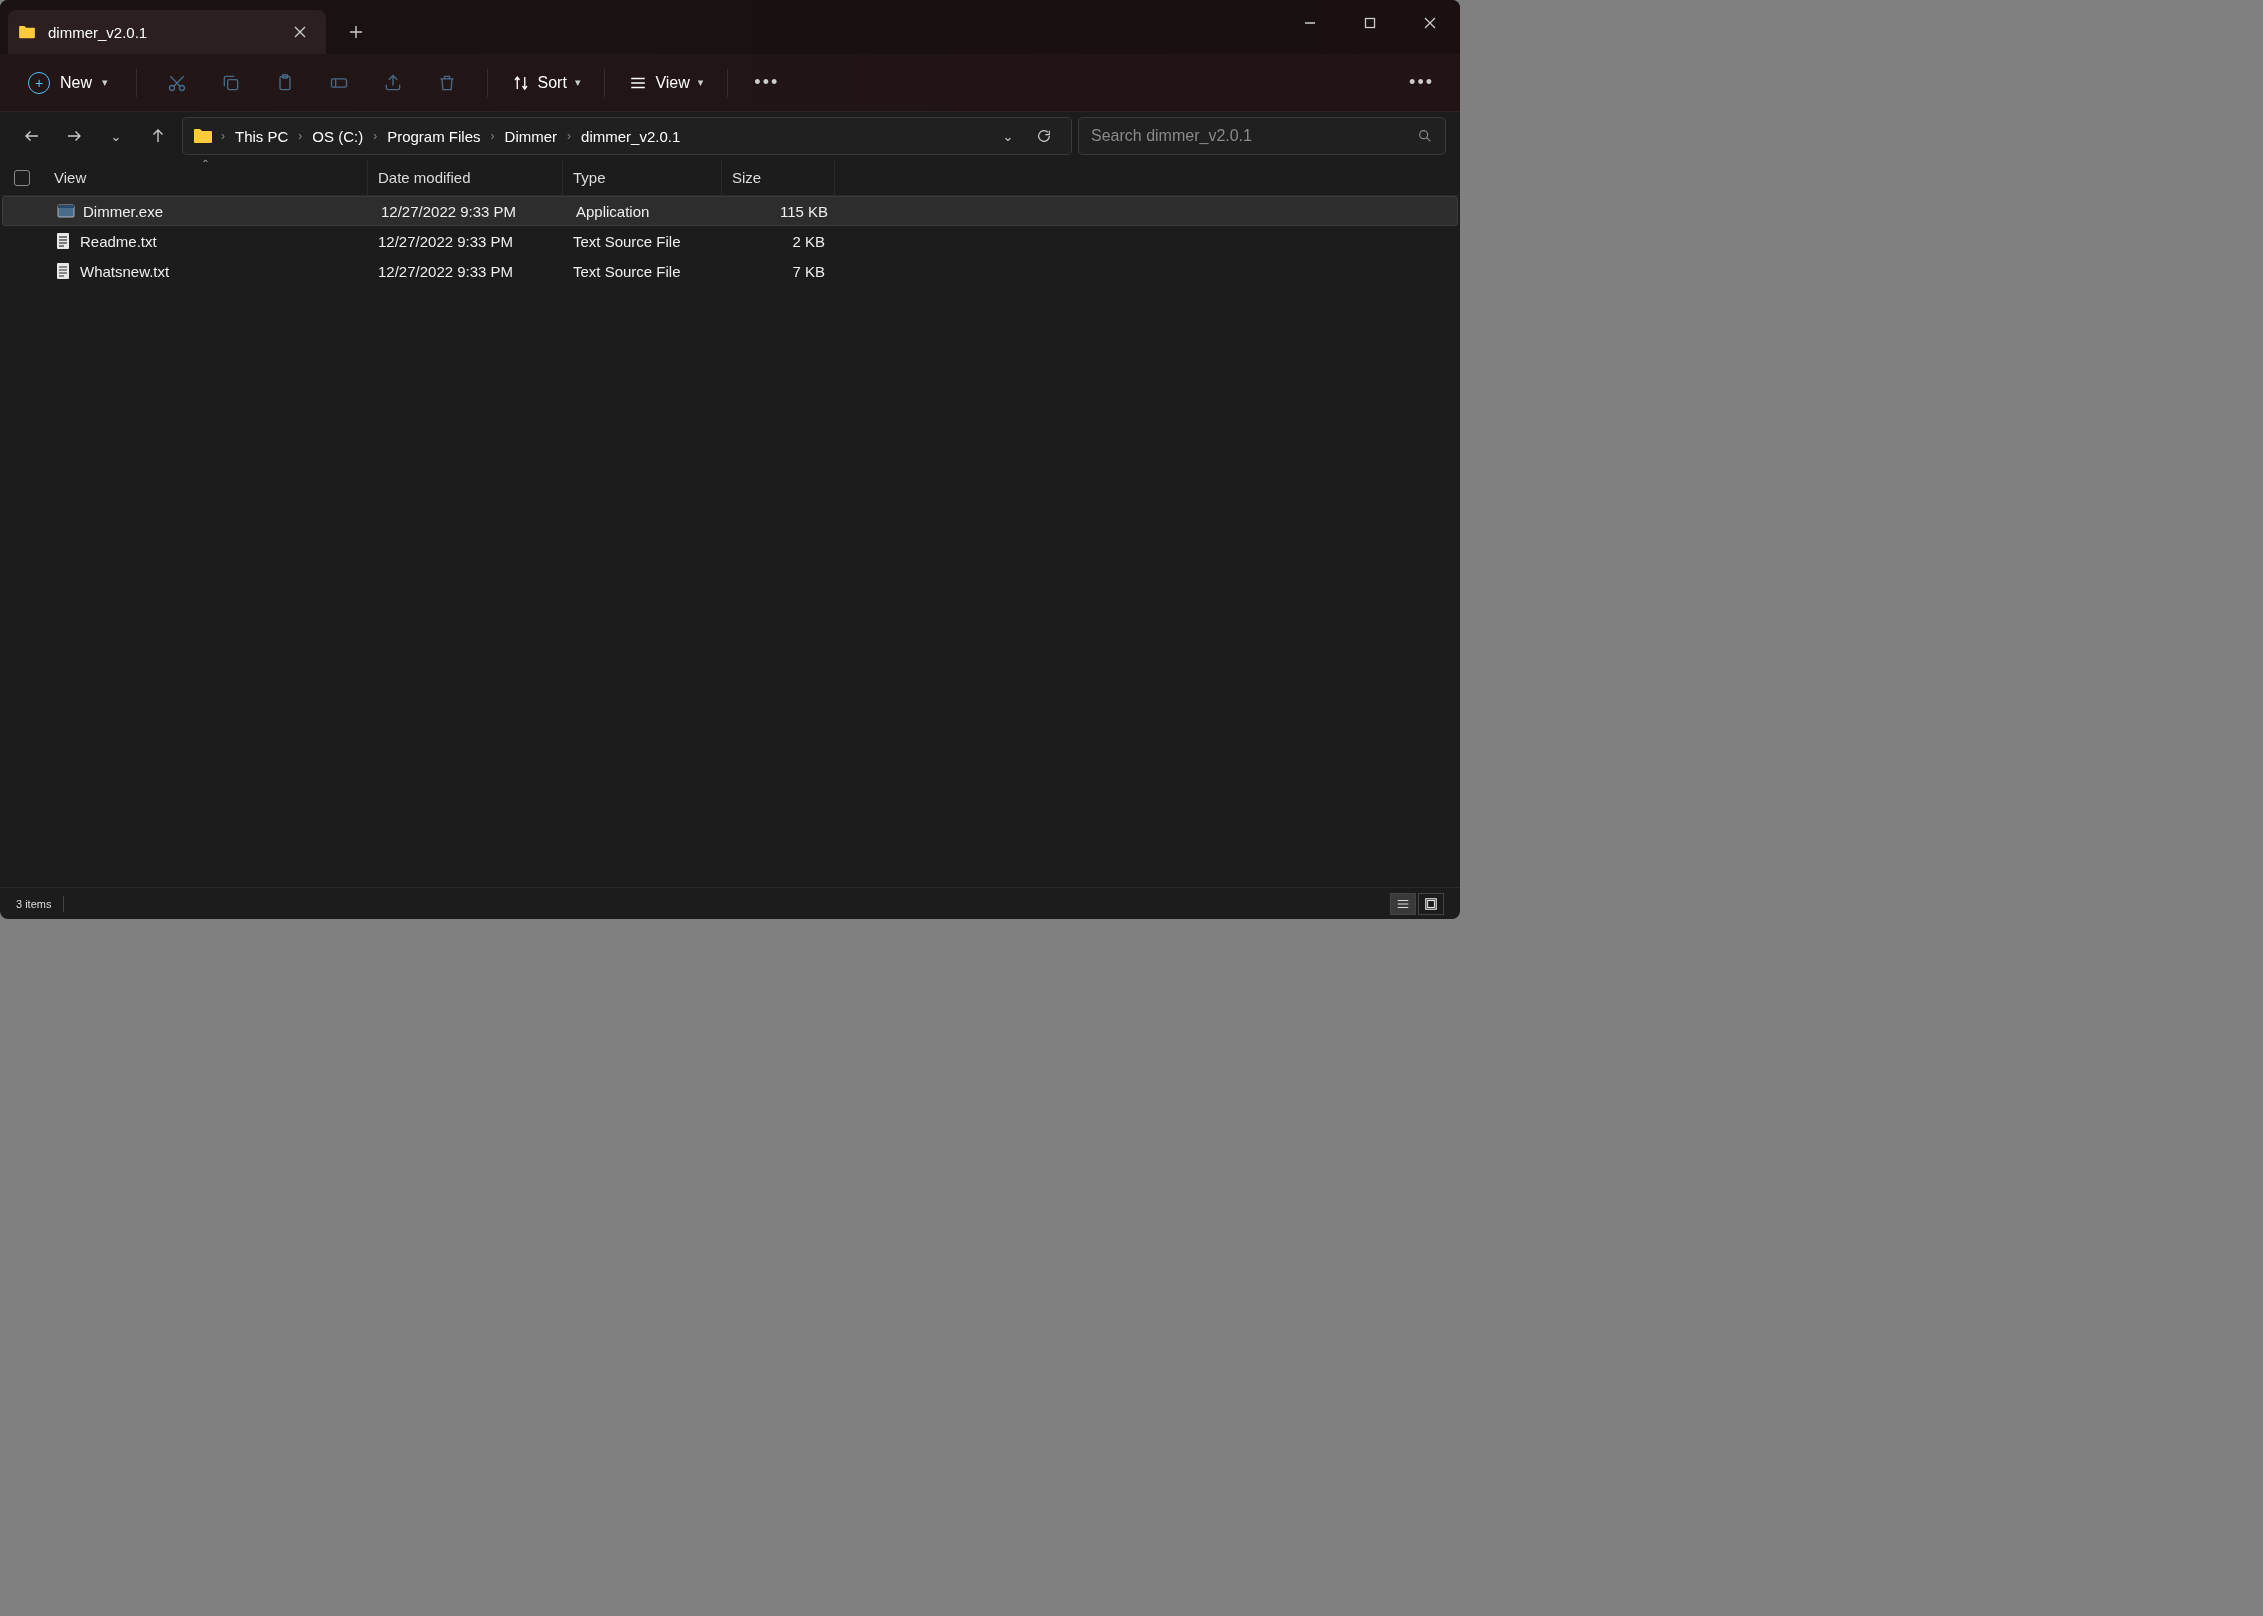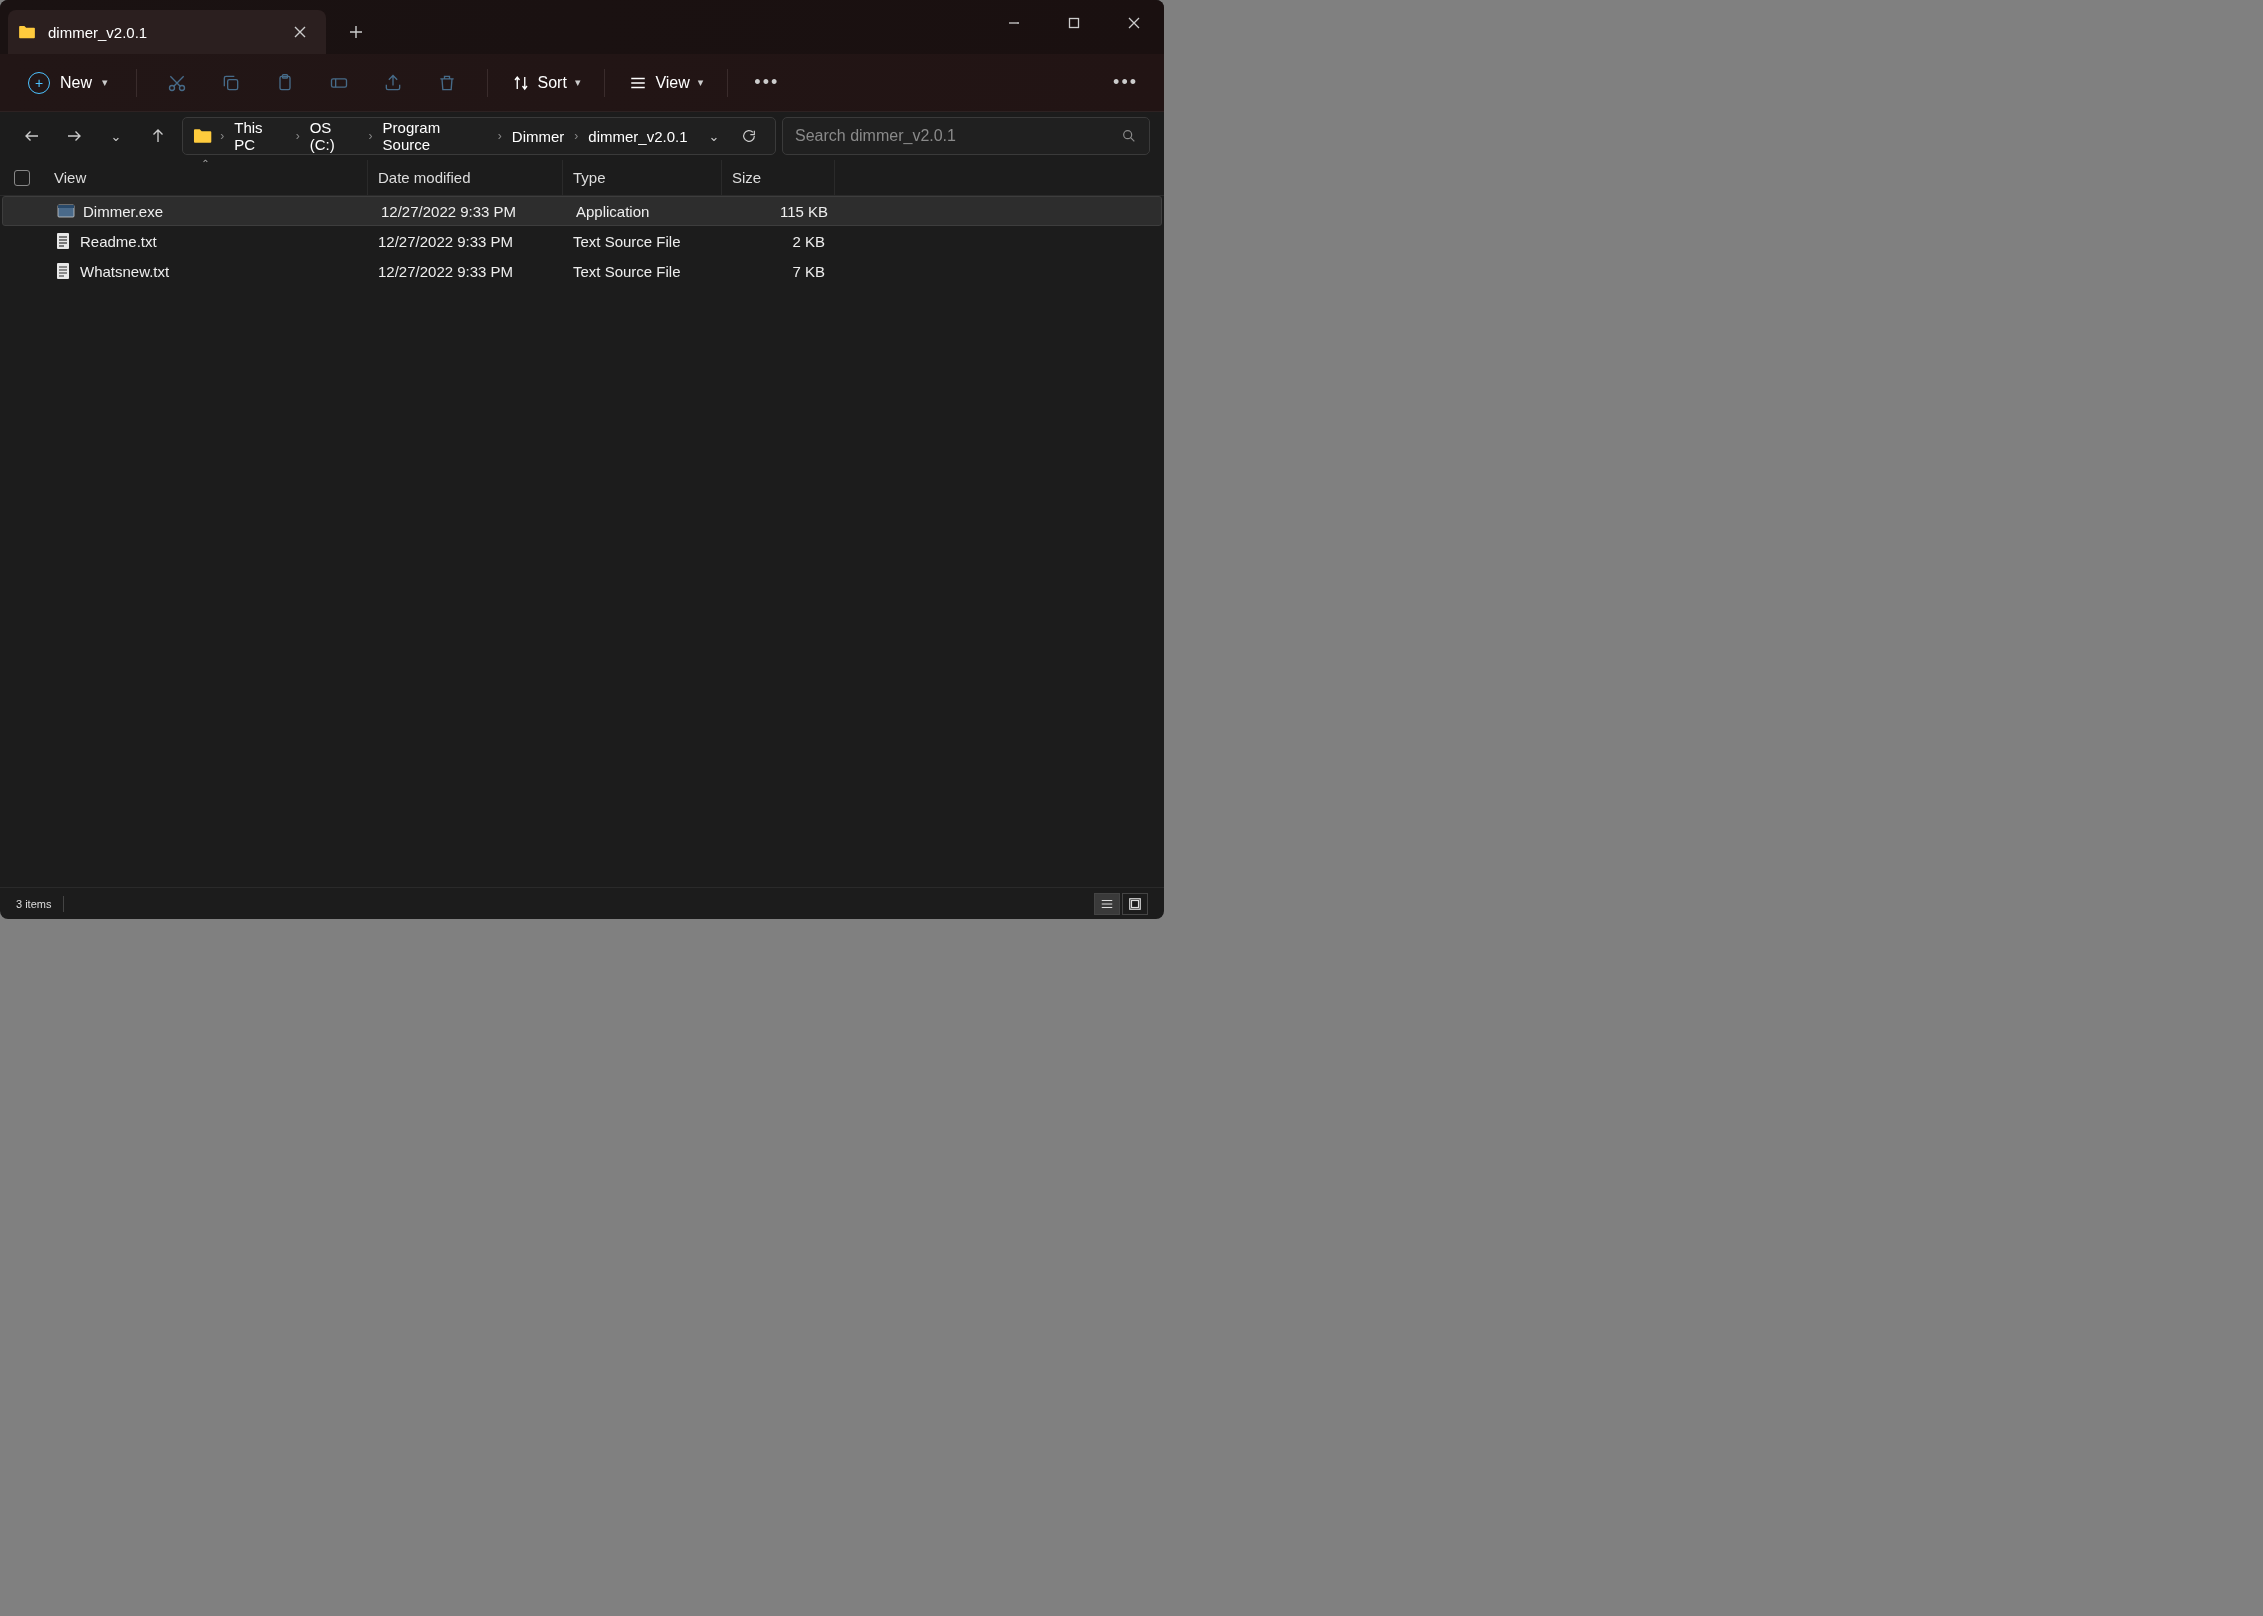--- a/index.html
+++ b/index.html
@@ -3,21 +3,21 @@
 <meta charset="utf-8">
 <style>
   * { box-sizing: border-box; margin: 0; padding: 0; font-family: "Segoe UI", sans-serif; }
   body {
     width: 2264px;
     height: 1617px;
     background: #808080;
     overflow: hidden;
   }
   .window {
-    width: 1164px;
+    width: 1460px;
     height: 919px;
     background: #1c1c1c;
     border-radius: 8px;
     display: flex;
     flex-direction: column;
     position: relative;
     overflow: hidden;
   }
   
   .titlebar {
@@ -313,21 +313,21 @@
     </div>
     <div class="addrbar">
       <svg class="folder-icon folder-svg" viewBox="0 0 20 16">
           <path d="M1 2a1 1 0 0 1 1-1h5l2 2h9a1 1 0 0 1 1 1v10a1 1 0 0 1-1 1H2a1 1 0 0 1-1-1V2z"></path>
         </svg>
       <span class="sep">›</span>
       <span class="crumb">This PC</span>
       <span class="sep">›</span>
       <span class="crumb">OS (C:)</span>
       <span class="sep">›</span>
-      <span class="crumb">Program Source</span>
+      <span class="crumb">Program Files</span>
       <span class="sep">›</span>
       <span class="crumb">Dimmer</span>
       <span class="sep">›</span>
       <span class="crumb">dimmer_v2.0.1</span>
       <span class="end"></span>
       <div class="addr-chev">
           <span class="chev" style="font-size:13px">⌄</span>
         </div>
       <div class="refresh">
         <svg width="16" height="16" viewBox="0 0 24 24" fill="none" stroke="#ccc" stroke-width="1.8">

